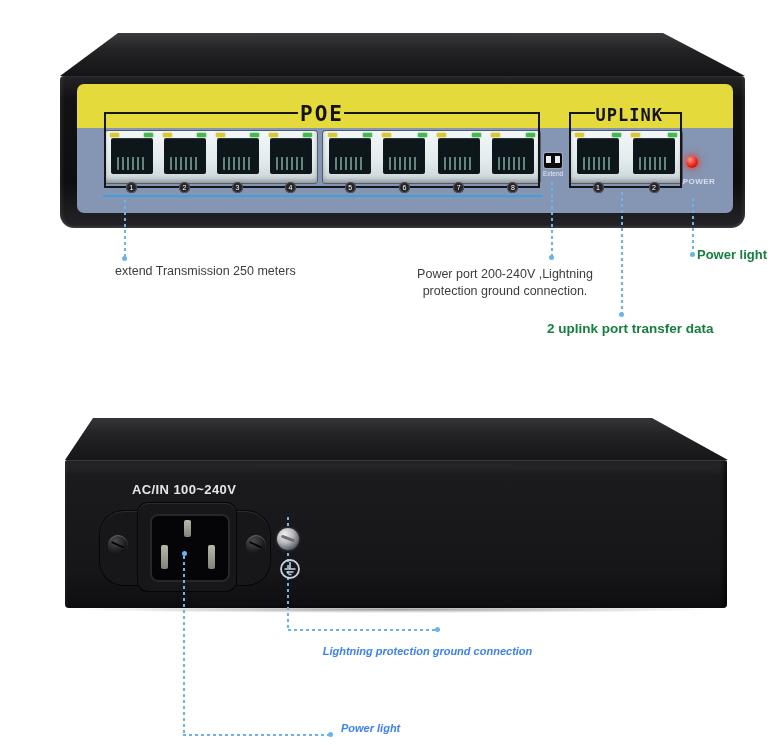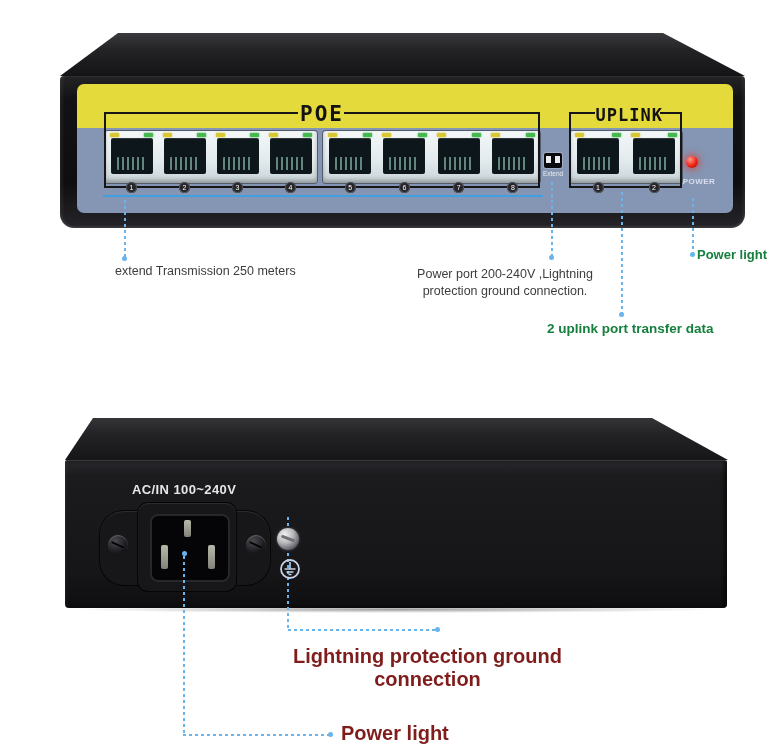--- a/index.html
+++ b/index.html
@@ -53,21 +53,21 @@
     letter-spacing:.5px;z-index:2;text-align:center;}
 
   
   .solidline{height:2px;background:#3f9fe0;z-index:5;}
   .vdash{width:2px;background:repeating-linear-gradient(180deg,#6ab4ec 0 3px,transparent 3px 6px);z-index:5;}
   .hdash{height:2px;background:repeating-linear-gradient(90deg,#6ab4ec 0 3px,transparent 3px 6px);z-index:5;}
   .dot{width:5px;height:5px;border-radius:50%;background:#6ab4ec;z-index:5;}
 
   .note{color:#3d3d3d;font-size:12.5px;line-height:16.5px;z-index:5;}
   .note-bold{color:#15803d;font-size:13.5px;font-weight:700;z-index:5;}
-  .back-label{color:#7f1d1d;font-size:20px;font-weight:700;z-index:5;}
+  .back-label{color:#3b82f6;font-size:11px;font-weight:700;z-index:5;font-style:italic;}
 
   
   .bk-top{left:65px;top:415px;width:663px;height:45px;
     clip-path:polygon(28px 3px,587px 3px,663px 45px,0 45px);
     background:linear-gradient(180deg,#38383c 0%,#222225 45%,#161618 100%);}
   .bk-face{left:65px;top:460px;width:662px;height:147px;
     background:linear-gradient(180deg,#2a2a2e 0%,#1b1b1e 10%,#161619 75%,#0e0e10 100%);
     border-top:1px solid #3a3a40;border-radius:2px 2px 4px 4px;
     box-shadow:inset -3px 0 4px rgba(0,0,0,.6),inset 2px 0 2px rgba(255,255,255,.04);}
   .bk-shadow{left:72px;top:606px;width:648px;height:7px;

